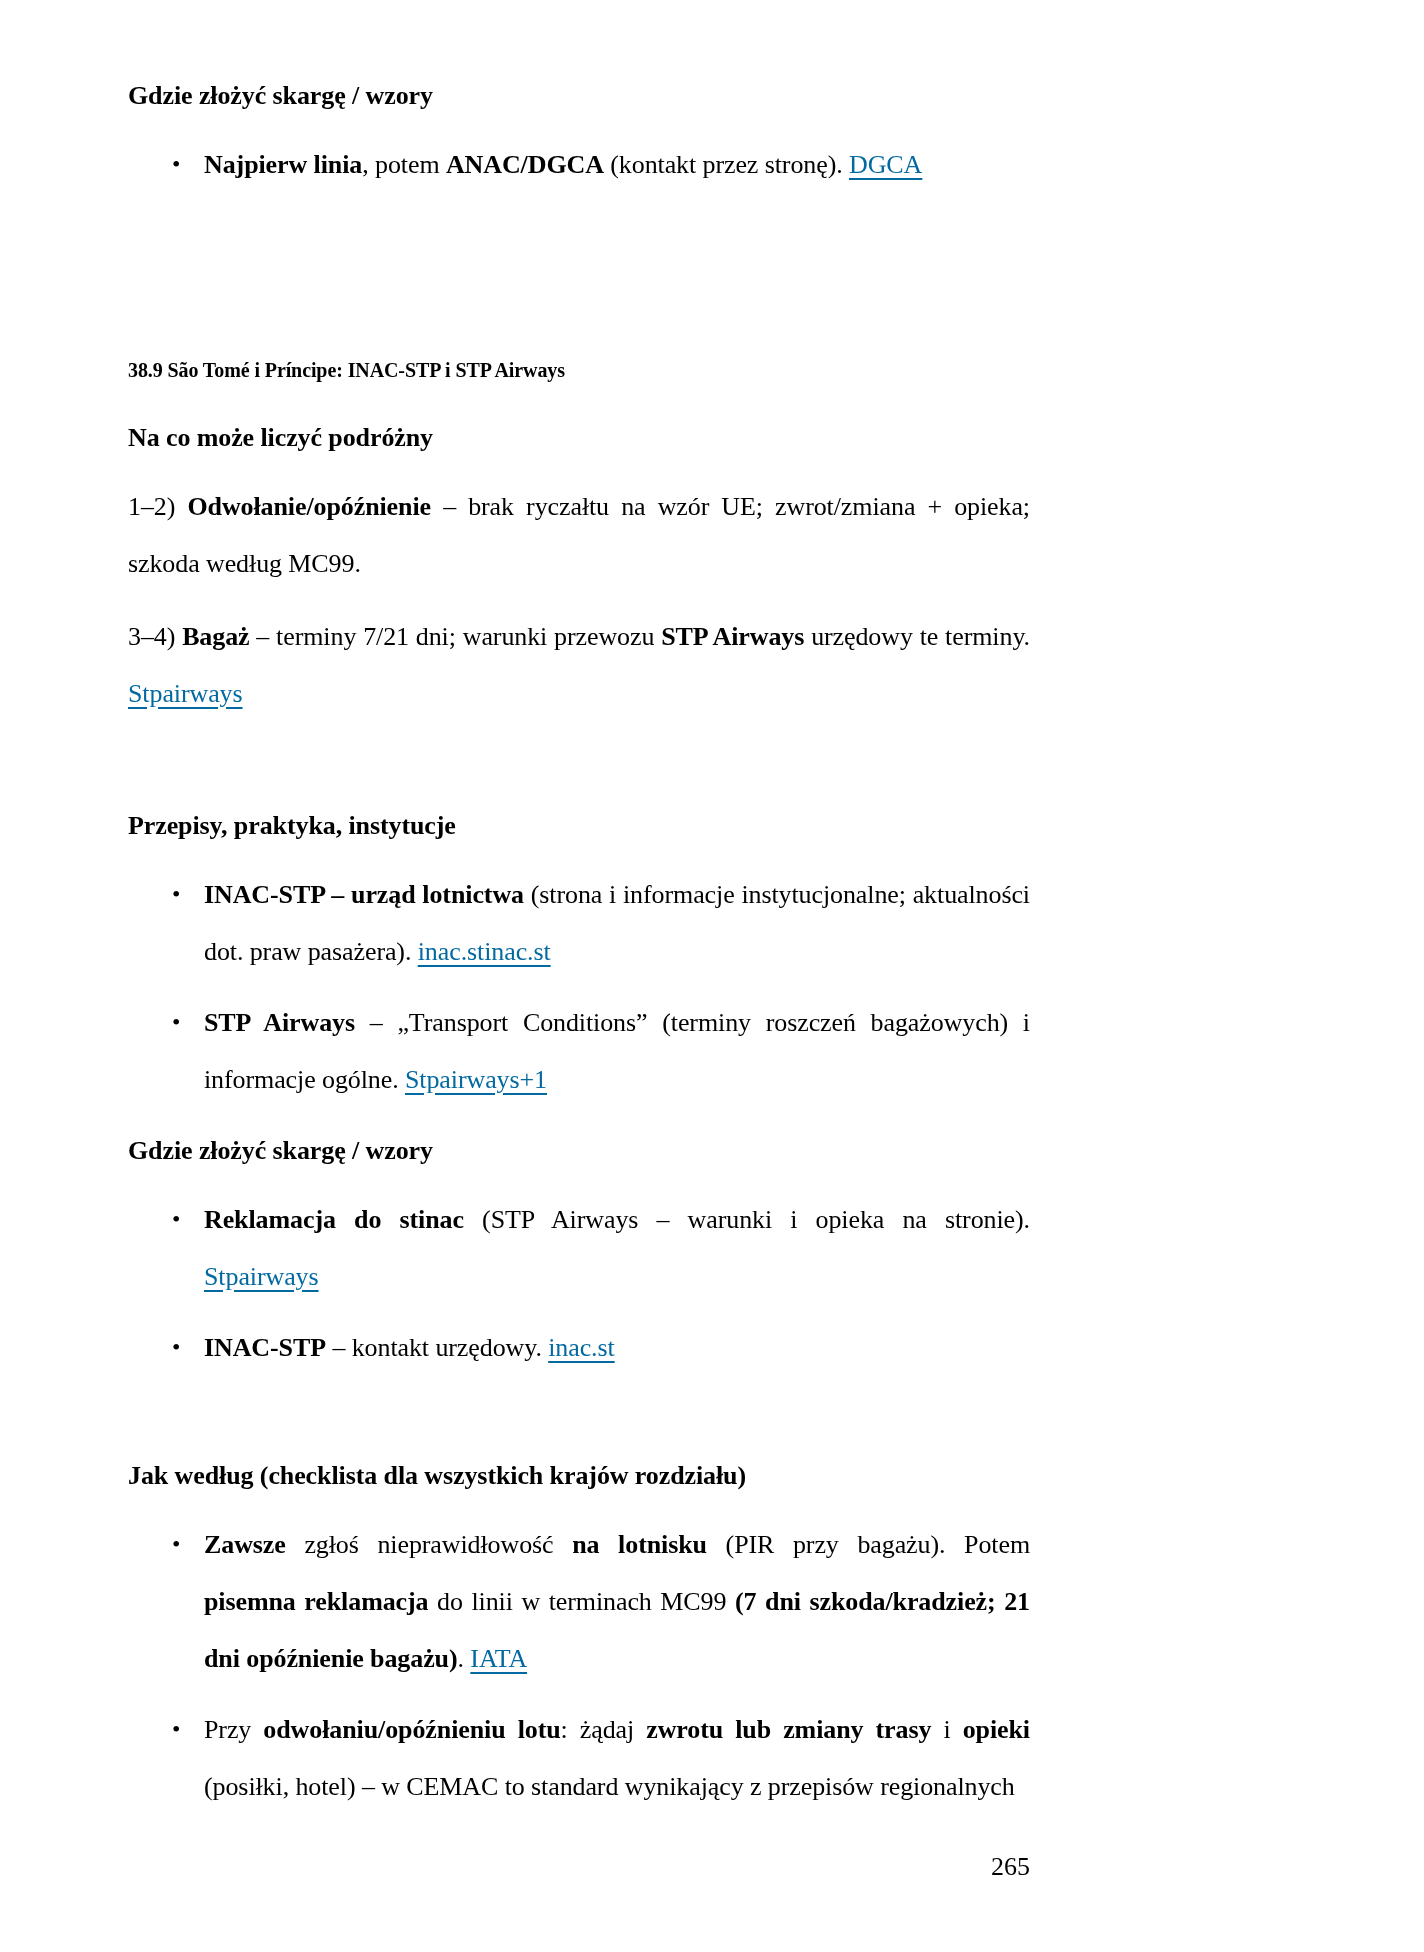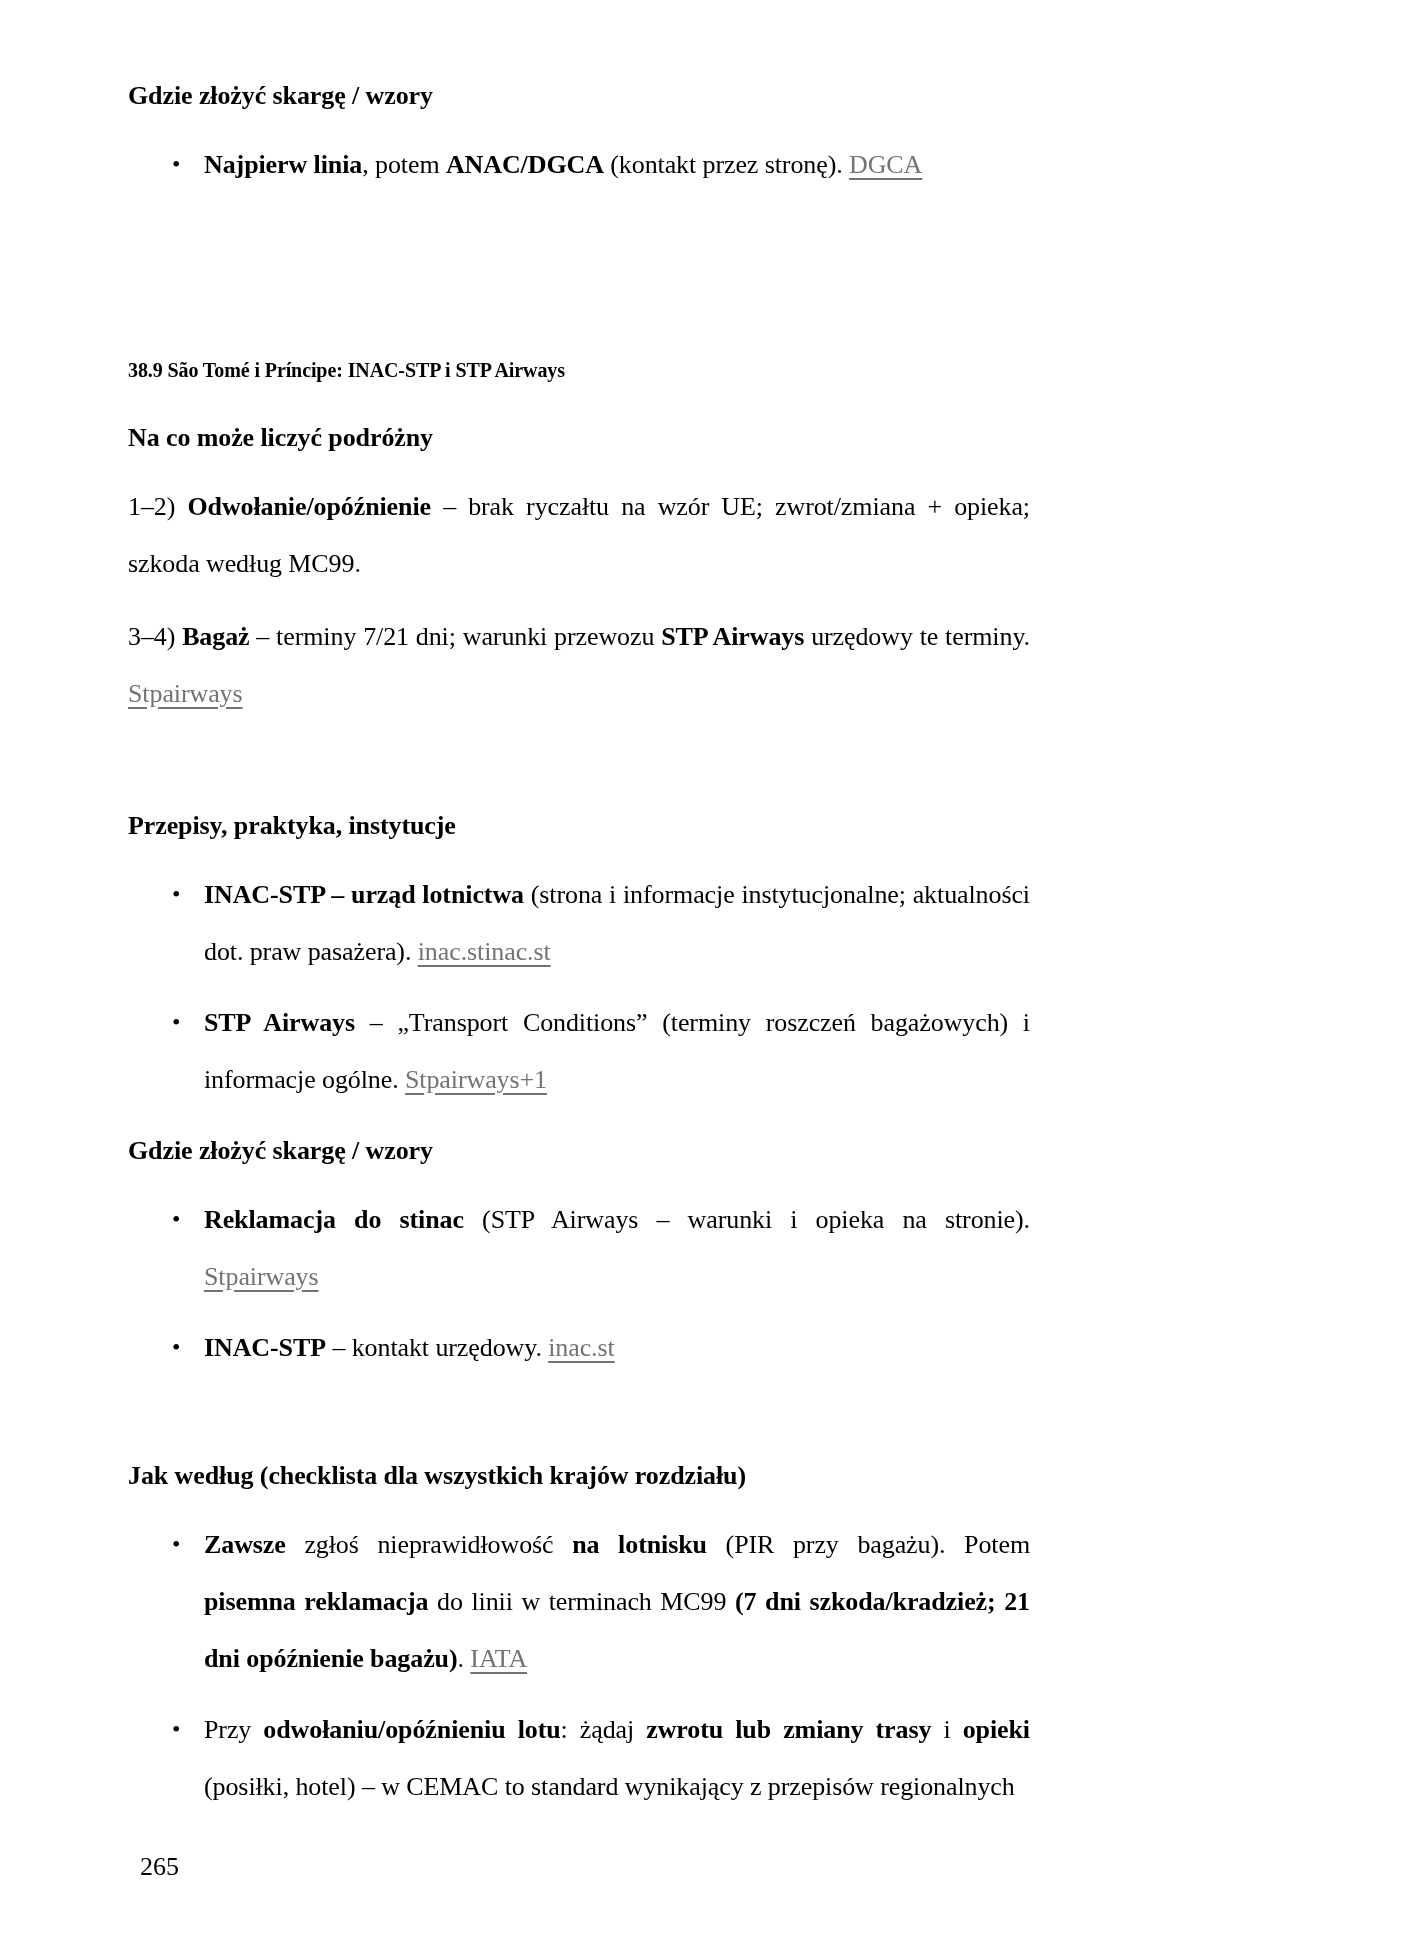--- a/index.html
+++ b/index.html
@@ -36,34 +36,34 @@
     margin-bottom:14px;
   }
   .dot {
     position:absolute;
     left:44px;
     top:0;
     font-size:24px;
   }
   .b { font-weight:bold; }
   .link {
-    color:#737373;
+    color:#0369a1;
     text-decoration:underline;
     text-underline-offset:5px;
     cursor:pointer;
   }
   .spacer.xl { height:135px; }
   .spacer.lg { height:59px; }
   .spacer.md { height:57px; }
   .footer {
     position:absolute;
-    left:140px;
+    left:128px;
     top:1852px;
     width:902px;
-    text-align:left;
+    text-align:right;
     font-size:26px;
   }
 </style>
 </head>
 <body>
 
 <div class="page">
   <div class="content">
       <div class="block heading"><span class="b ">Gdzie złożyć skargę / wzory</span></div>
       <div class="block bullet"><span class="dot">•</span><span class="bullet-text"><span class="b ">Najpierw linia</span><span>, potem </span><span class="b ">ANAC/DGCA</span><span> (kontakt przez stronę). </span><span class="link">DGCA</span></span></div>

